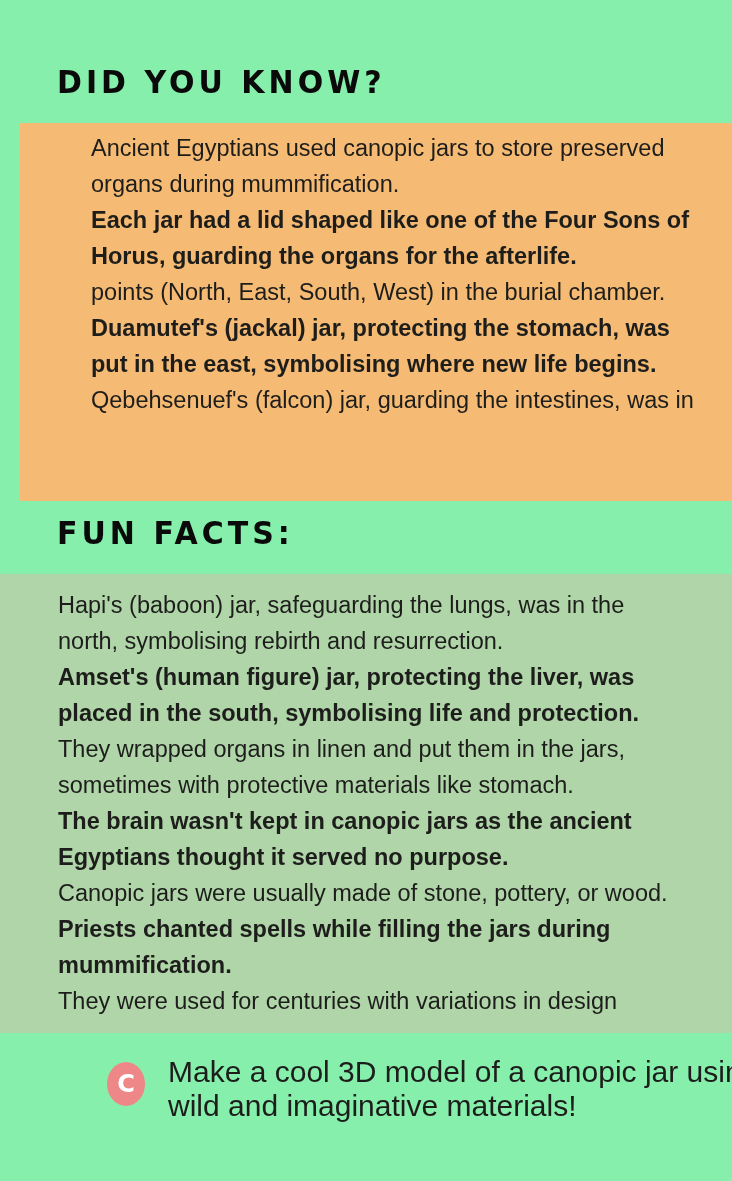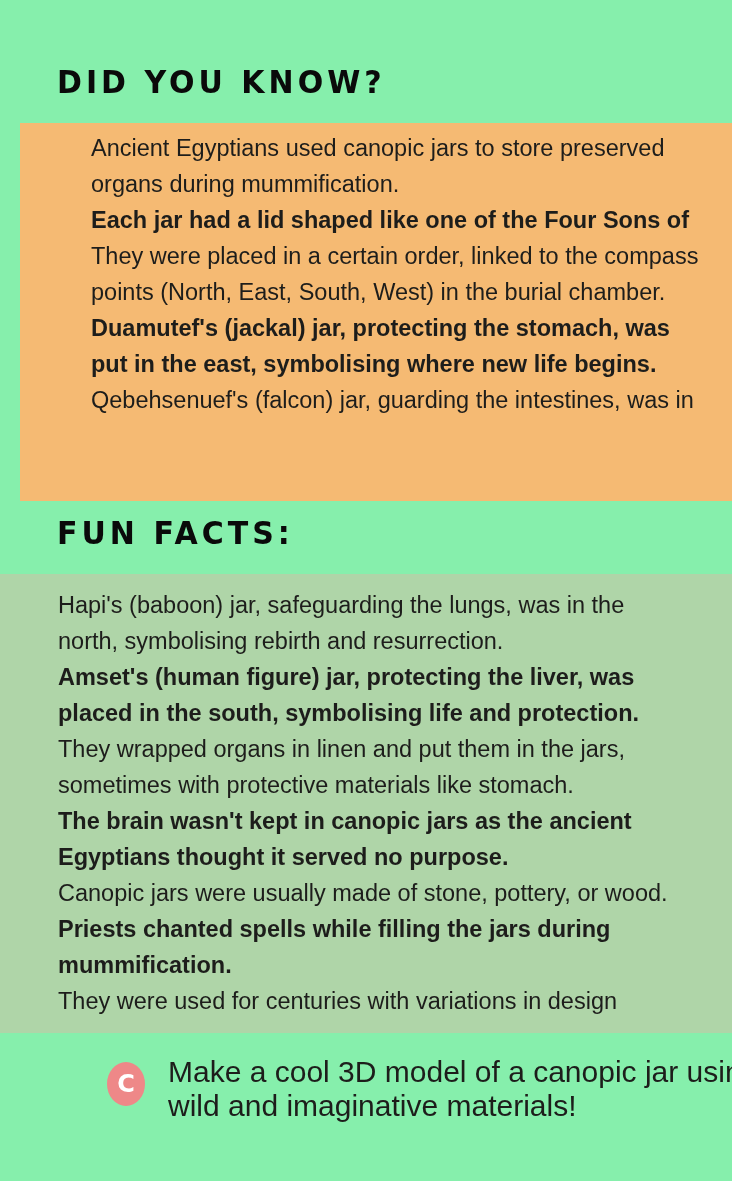--- a/index.html
+++ b/index.html
@@ -81,21 +81,21 @@
 <body>
 
 <div class="page">
 
   <div class="heading heading-1">DID YOU KNOW?</div>
 
   <div class="band band-orange">
     <div class="line">Ancient Egyptians used canopic jars to store preserved</div>
     <div class="line">organs during mummification.</div>
     <div class="line bold">Each jar had a lid shaped like one of the Four Sons of</div>
-    <div class="line">They were placed in a certain order, linked to the compass</div>
+    <div class="line bold">Horus, guarding the organs for the afterlife.</div>
     <div class="line">points (North, East, South, West) in the burial chamber.</div>
     <div class="line bold">Duamutef's (jackal) jar, protecting the stomach, was</div>
     <div class="line bold">put in the east, symbolising where new life begins.</div>
     <div class="line">Qebehsenuef's (falcon) jar, guarding the intestines, was in</div>
   </div>
 
   <div class="heading heading-2">FUN FACTS:</div>
 
   <div class="band band-green">
     <div class="line">Hapi's (baboon) jar, safeguarding the lungs, was in the</div>

